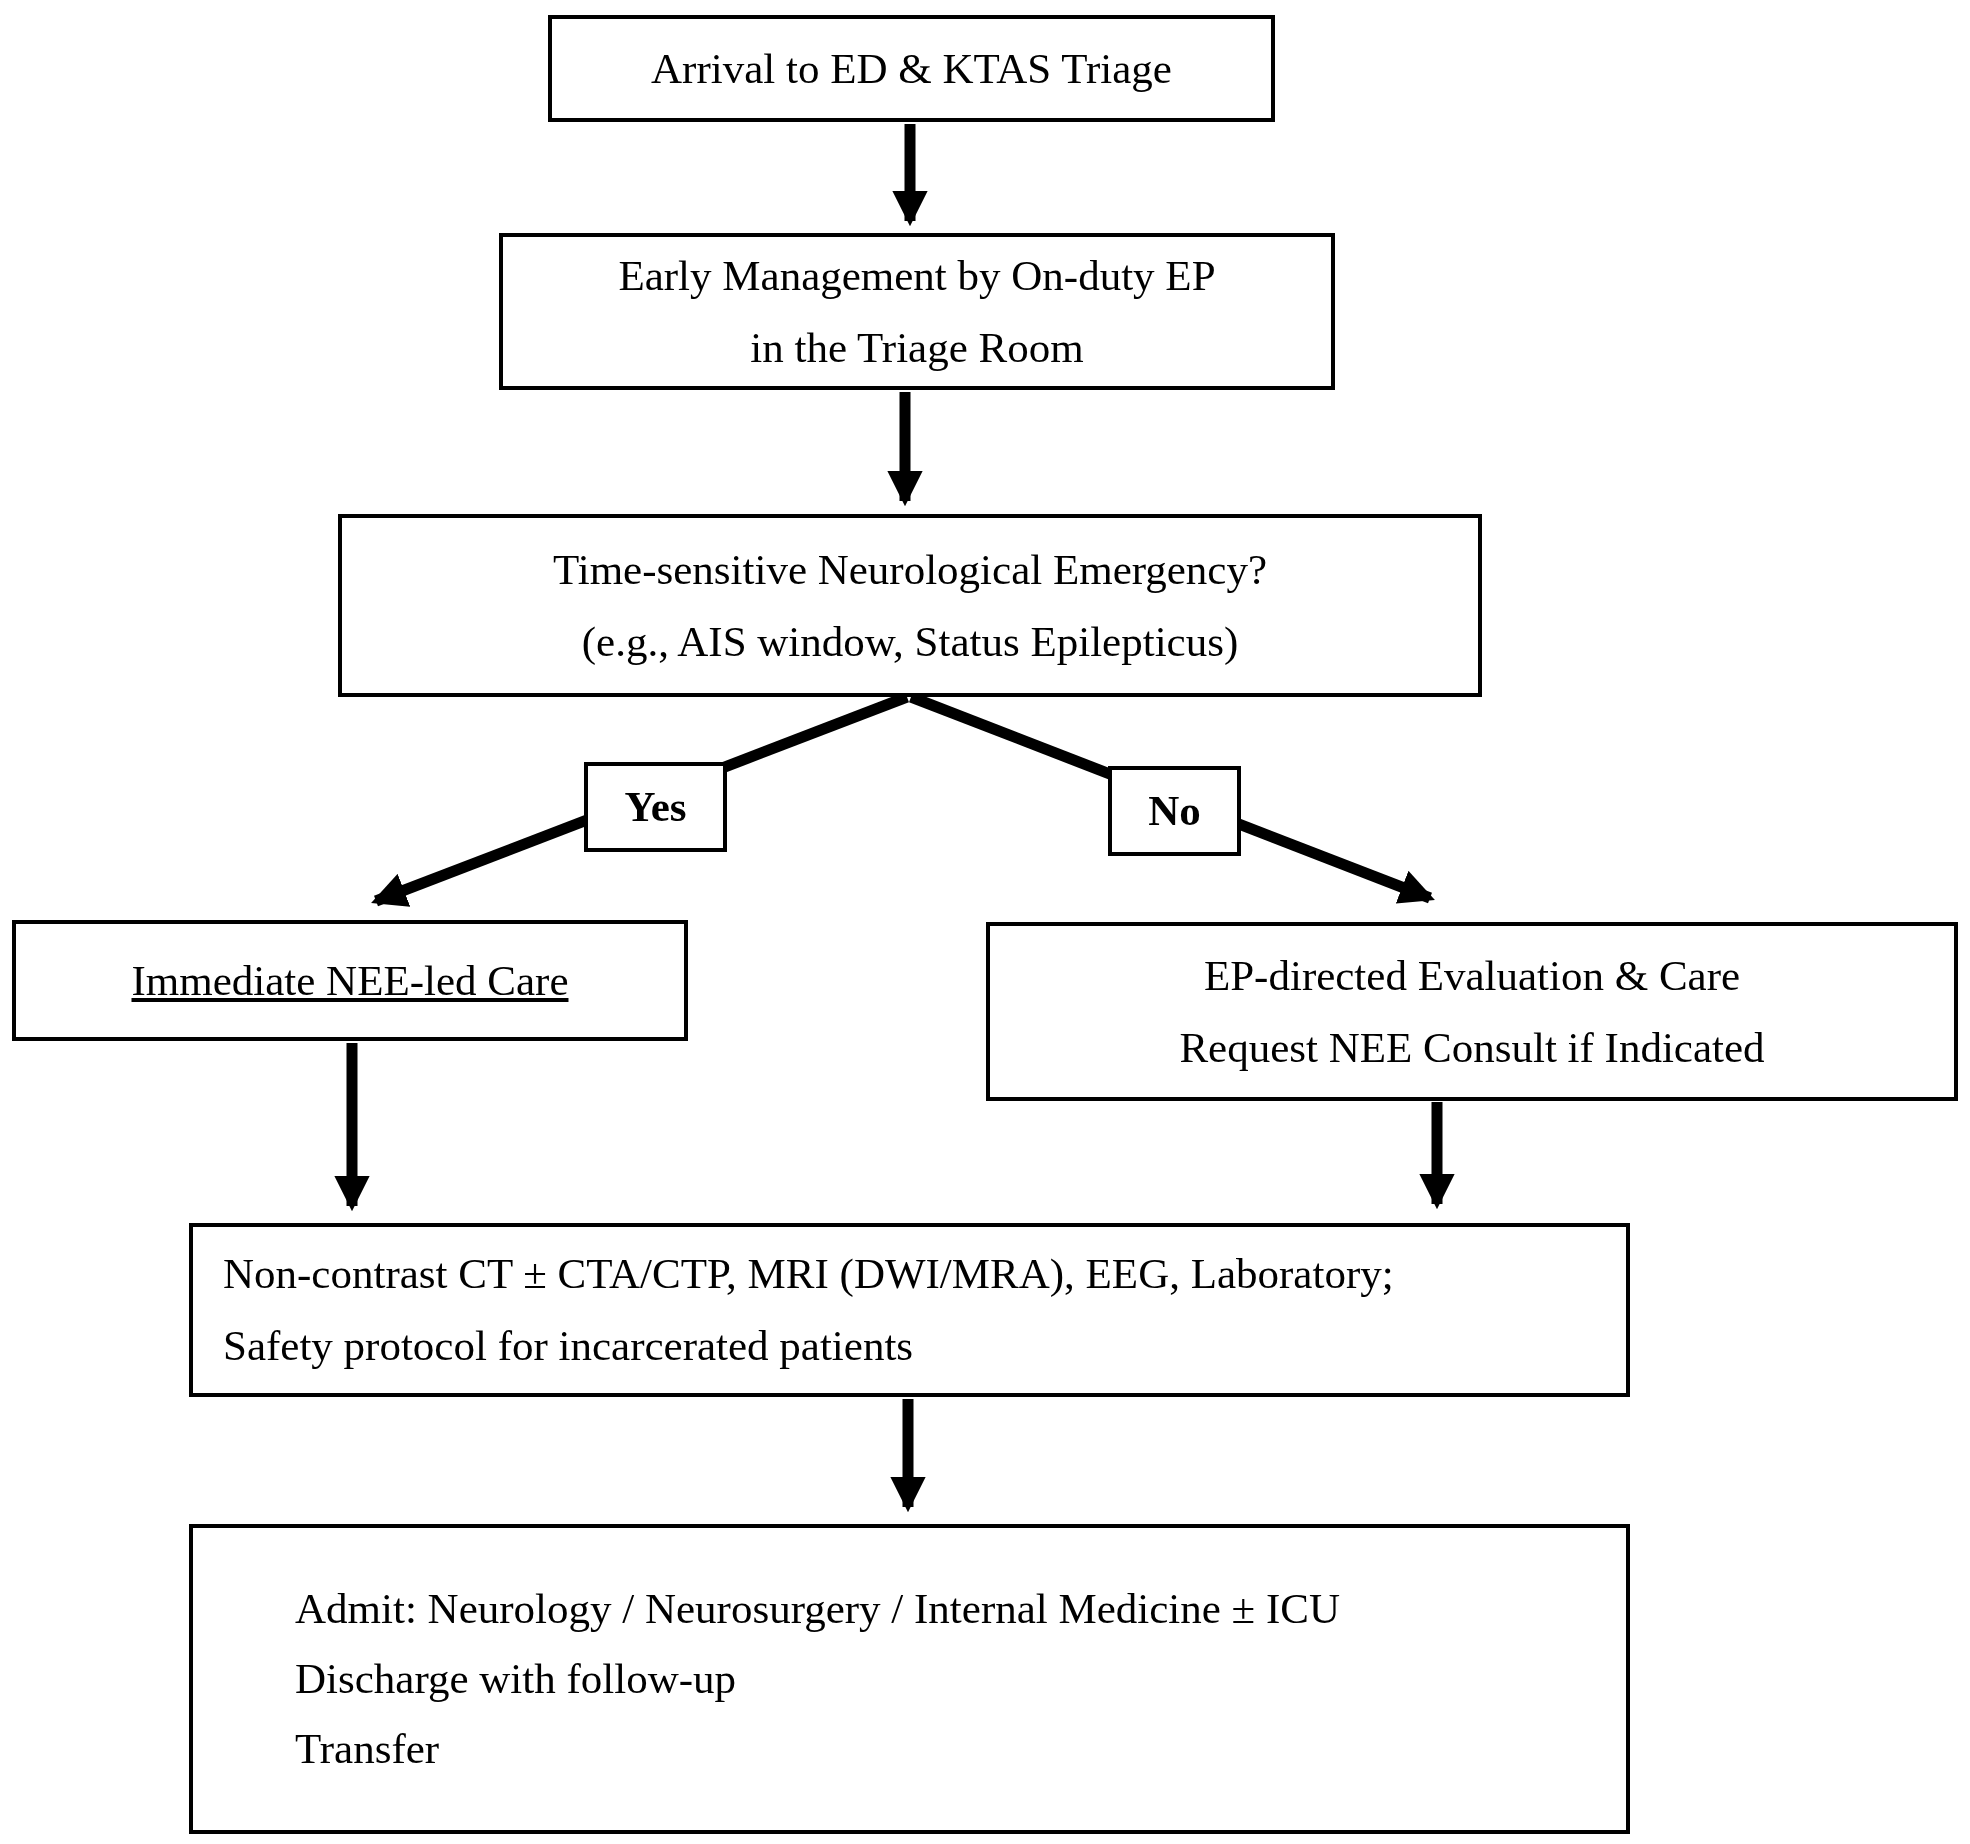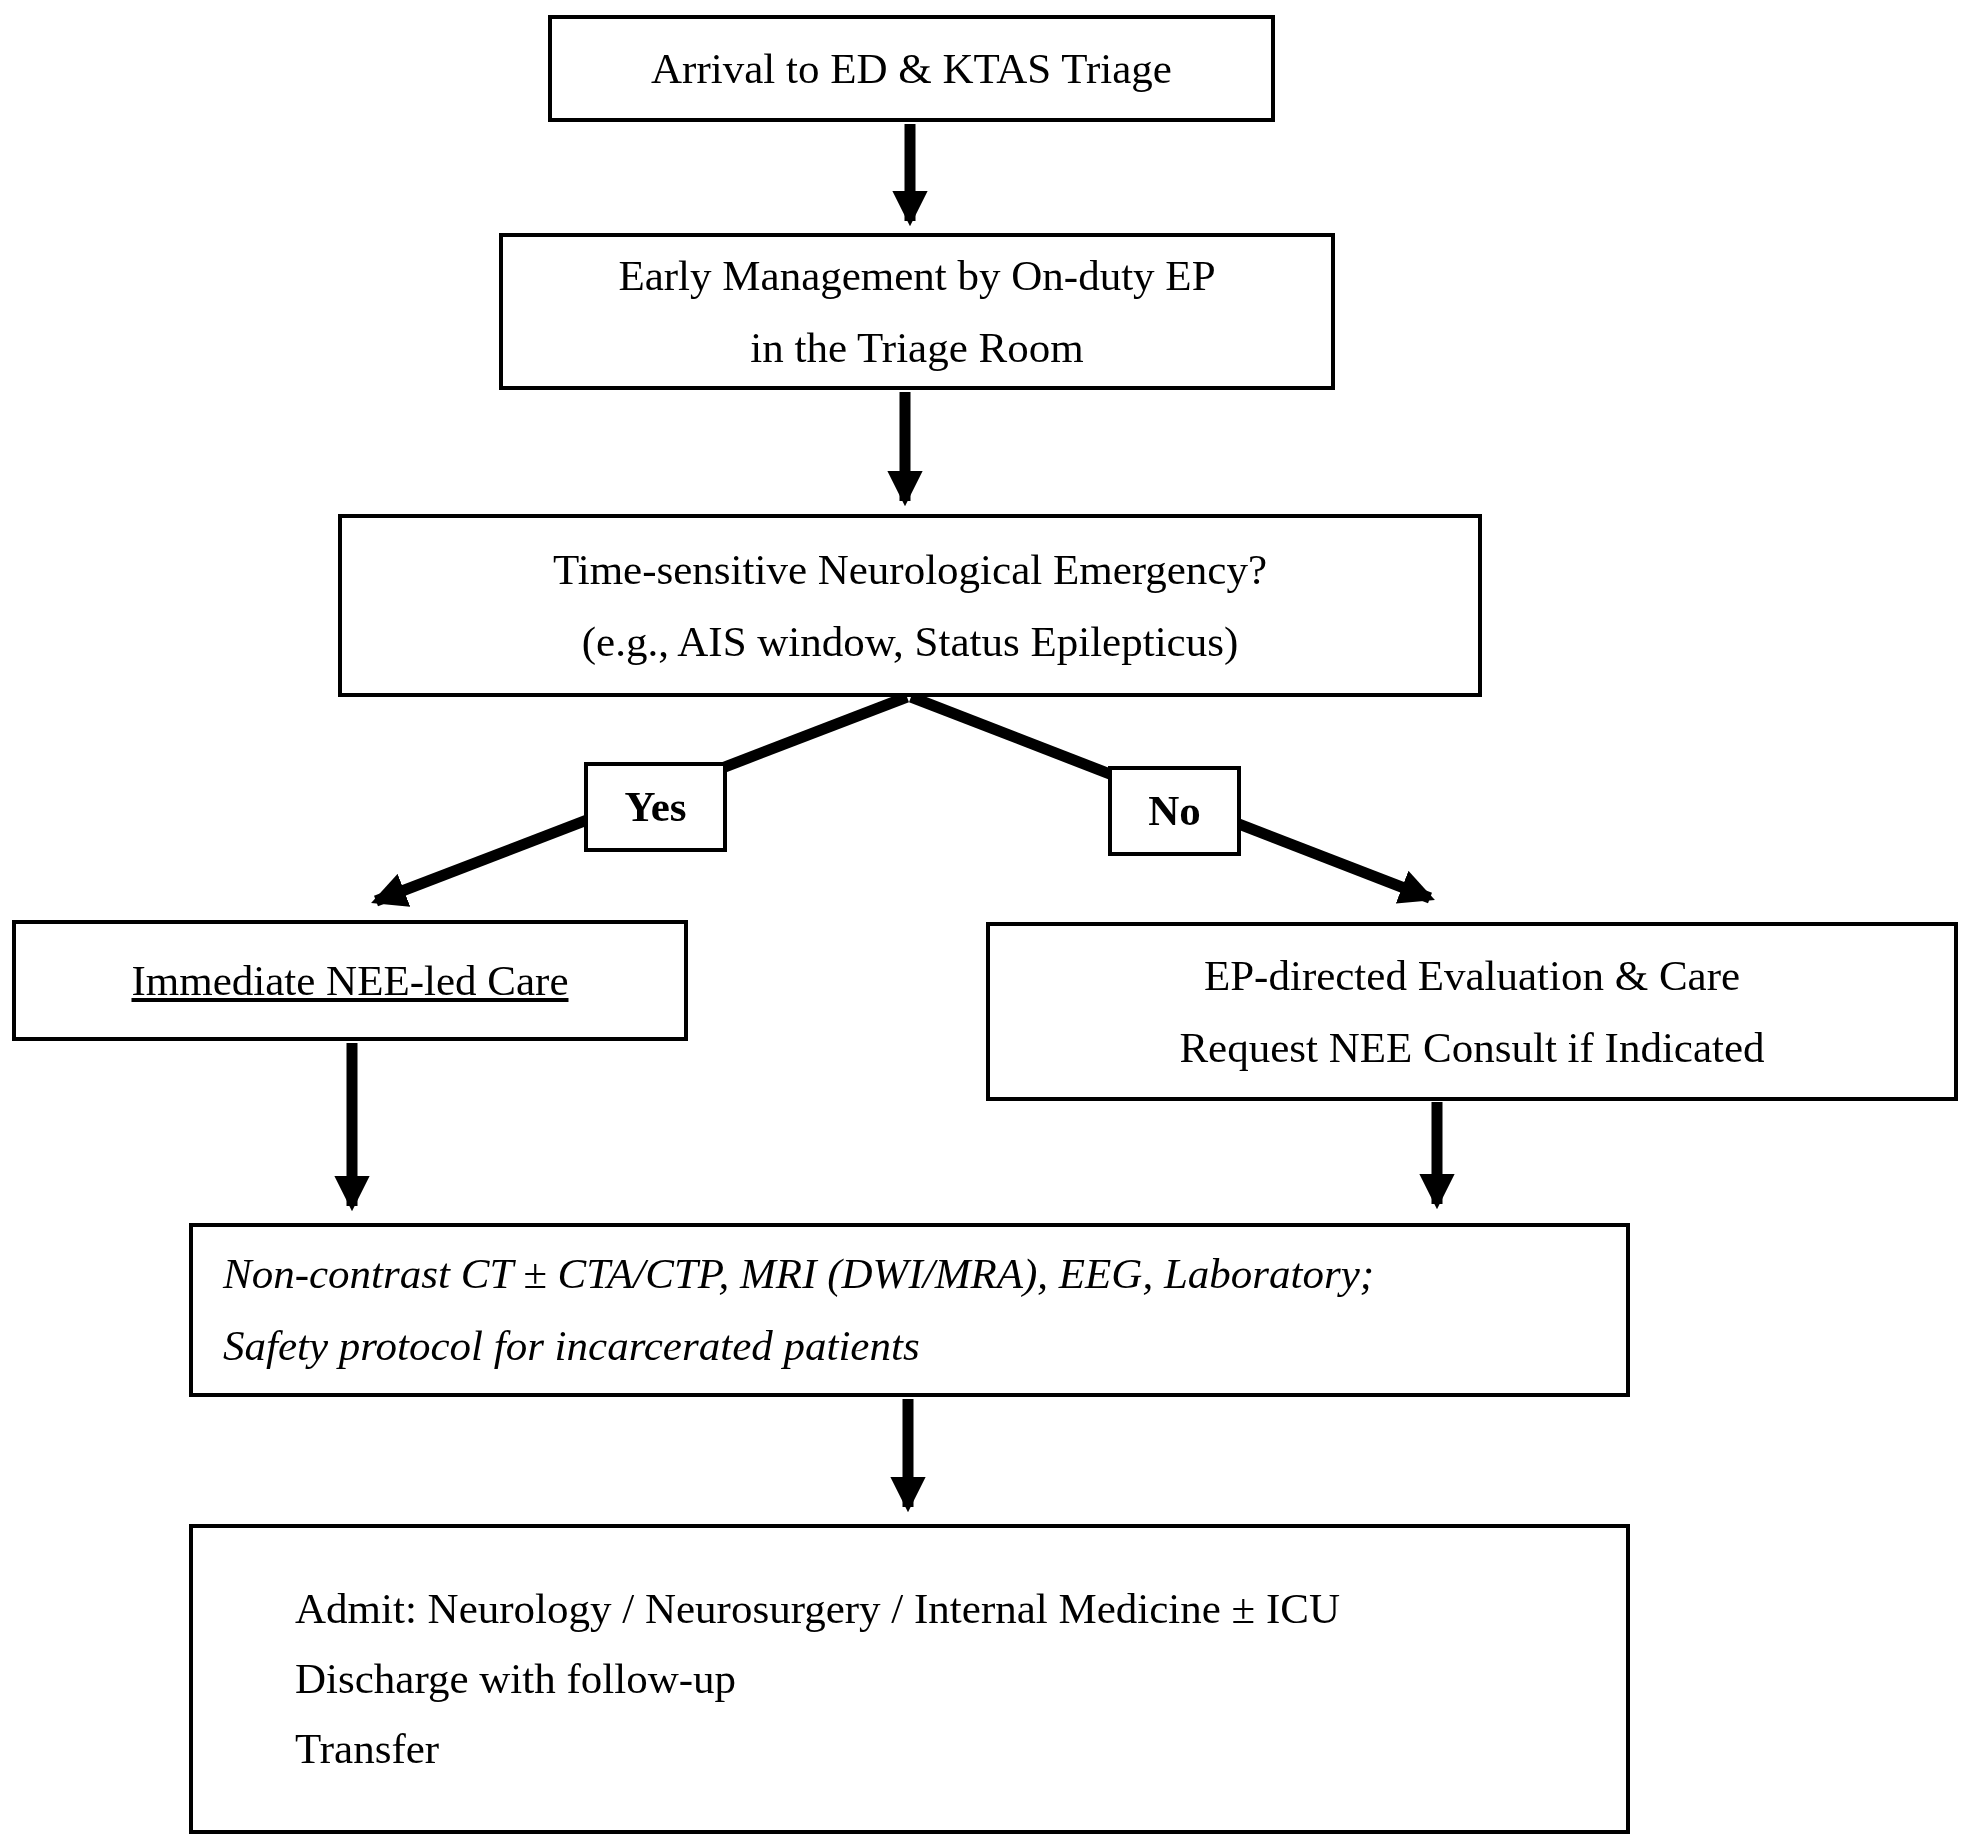--- a/index.html
+++ b/index.html
@@ -78,21 +78,21 @@
 
   <div class="node center" style="left:12px; top:920px; width:676px; height:121px;text-decoration:underline;">
     <div class="tline">Immediate NEE-led Care</div>
   </div>
 
   <div class="node center" style="left:986px; top:922px; width:972px; height:179px;">
     <div class="tline">EP-directed Evaluation &amp; Care</div>
     <div class="tline">Request NEE Consult if Indicated</div>
   </div>
 
-  <div class="node left" style="left:189px; top:1223px; width:1441px; height:174px; padding-left:30px;font-style:italic;">
+  <div class="node left" style="left:189px; top:1223px; width:1441px; height:174px; padding-left:30px;">
     <div class="tline">Non-contrast CT ± CTA/CTP, MRI (DWI/MRA), EEG, Laboratory;</div>
     <div class="tline">Safety protocol for incarcerated patients</div>
   </div>
 
   <div class="node left disp" style="left:189px; top:1524px; width:1441px; height:310px; padding-left:30px;">
     <div class="tline indent">Admit: Neurology / Neurosurgery / Internal Medicine ± ICU</div>
     <div class="tline indent">Discharge with follow-up</div>
     <div class="tline indent">Transfer</div>
   </div>
 

